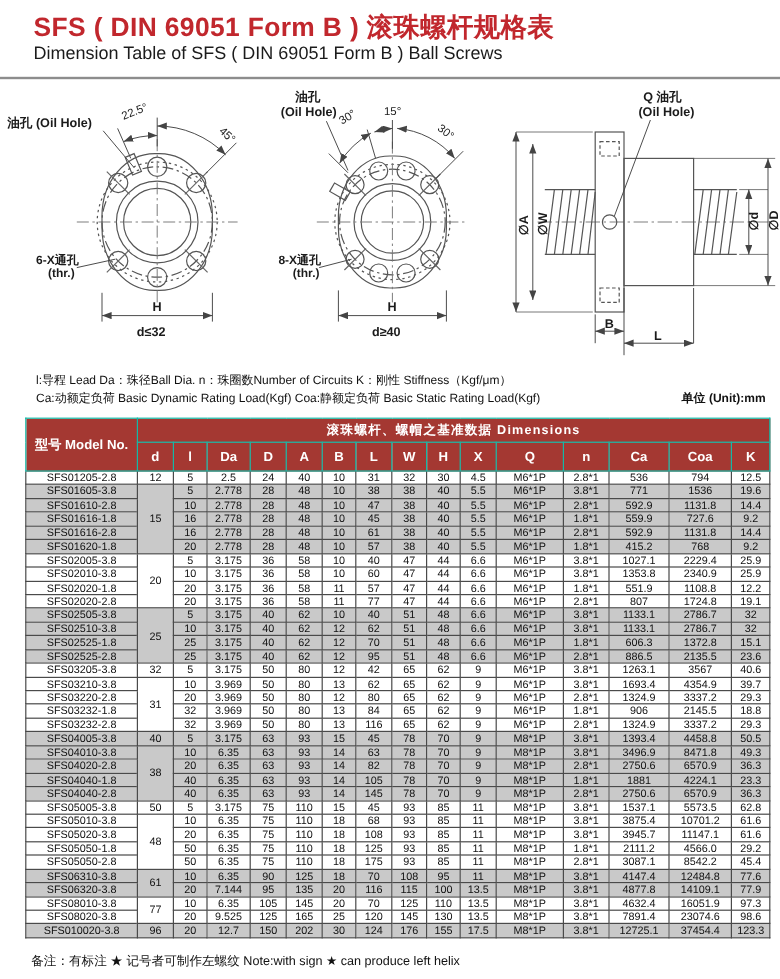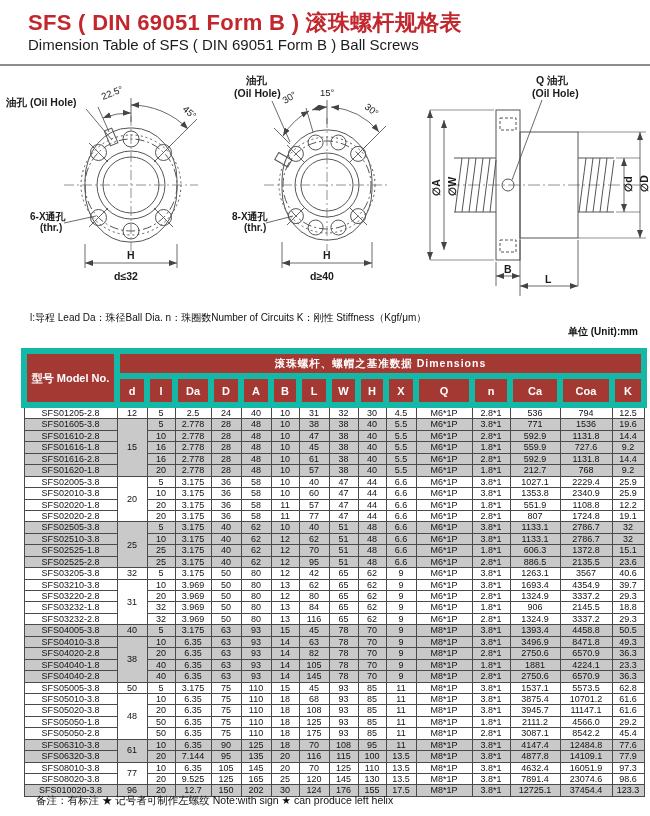--- a/index.html
+++ b/index.html
@@ -25,33 +25,33 @@
   .diagram-band{position:absolute;left:0;top:70px;width:650px;height:234px;}
   .diagram-band svg{position:absolute;top:0;}
   svg text{font-family:"Liberation Sans",sans-serif;fill:#1b1b1b;}
   .legend{position:absolute;left:30px;top:310px;font-size:10px;line-height:15px;color:#111;white-space:nowrap;}
   .unit-note{position:absolute;right:12px;top:325px;font-size:10px;font-weight:bold;color:#111;}
   table.spec{
     position:absolute;left:21px;top:348px;width:620px;border-collapse:collapse;
     table-layout:fixed;border:1px solid #333;
   }
   table.spec th{
-    background:var(--header-red);color:#fff;border:6px solid #14b8a6;
+    background:var(--header-red);color:#fff;border:1px solid #14b8a6;
     font-weight:bold;padding:0;
   }
   th.group-h{height:19px;font-size:10.5px;letter-spacing:1px;}
   th.col-h{height:23px;font-size:11px;}
   th.model-h{font-size:11px;}
   table.spec td{
     border:1px solid var(--line);text-align:center;padding:0;
     font-size:9px;height:10.45px;line-height:10.4px;white-space:nowrap;overflow:hidden;
   }
   tr.shaded td{background:var(--stripe);}
   td.model{font-size:9px;}
-  .footer-note{position:absolute;left:36px;top:794px;font-size:10.5px;color:#111;white-space:nowrap;}
+  .footer-note{position:absolute;left:26px;top:794px;font-size:10.5px;color:#111;white-space:nowrap;}
 </style>
 </head>
 <body>
 
 <div class="page-title">SFS ( DIN 69051 Form B ) 滚珠螺杆规格表</div>
 <div class="page-subtitle">Dimension Table of SFS ( DIN 69051 Form B ) Ball Screws</div>
 <div class="title-rule"></div>
 
 <div class="diagram-band">
 
@@ -211,20 +211,21 @@
       <path d="M72,206 H96" marker-start="url(#ar3)" marker-end="url(#ar3)"></path>
       <path d="M96,216 H154" marker-start="url(#ar3)" marker-end="url(#ar3)"></path>
     </g>
     <text x="80" y="203" font-size="10.5" font-weight="bold">B</text>
     <text x="121" y="213" font-size="10.5" font-weight="bold">L</text>
   </svg>
 </div>
 
 <div class="legend">
   <div>l:导程  Lead  Da：珠径Ball Dia.    n：珠圈数Number of Circuits   K：刚性  Stiffness（Kgf/μm）</div>
+  <div>Ca:动额定负荷  Basic Dynamic Rating Load(Kgf)   Coa:静额定负荷  Basic Static Rating Load(Kgf)</div>
 </div>
 <div class="unit-note">单位 (Unit):mm</div>
 
 <table class="spec">
   <colgroup>
     <col style="width:93px">
       <col style="width:30px">
       <col style="width:28px">
       <col style="width:36px">
     <col style="width:30px">
@@ -357,21 +358,21 @@
         <td>2.778</td>
         <td>28</td>
         <td>48</td>
         <td>10</td>
         <td>57</td>
         <td>38</td>
         <td>40</td>
         <td>5.5</td>
         <td>M6*1P</td>
         <td>1.8*1</td>
-        <td>212.7</td>
+        <td>415.2</td>
         <td>768</td>
         <td>9.2</td>
       </tr>
       <tr>
         <td class="model">SFS02005-3.8</td>
         <td rowspan="4">20</td>
         <td>5</td>
         <td>3.175</td>
         <td>36</td>
         <td>58</td>

